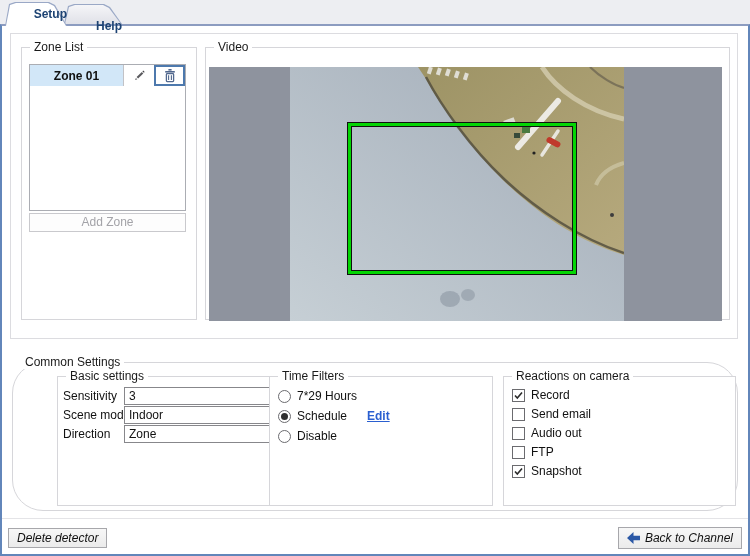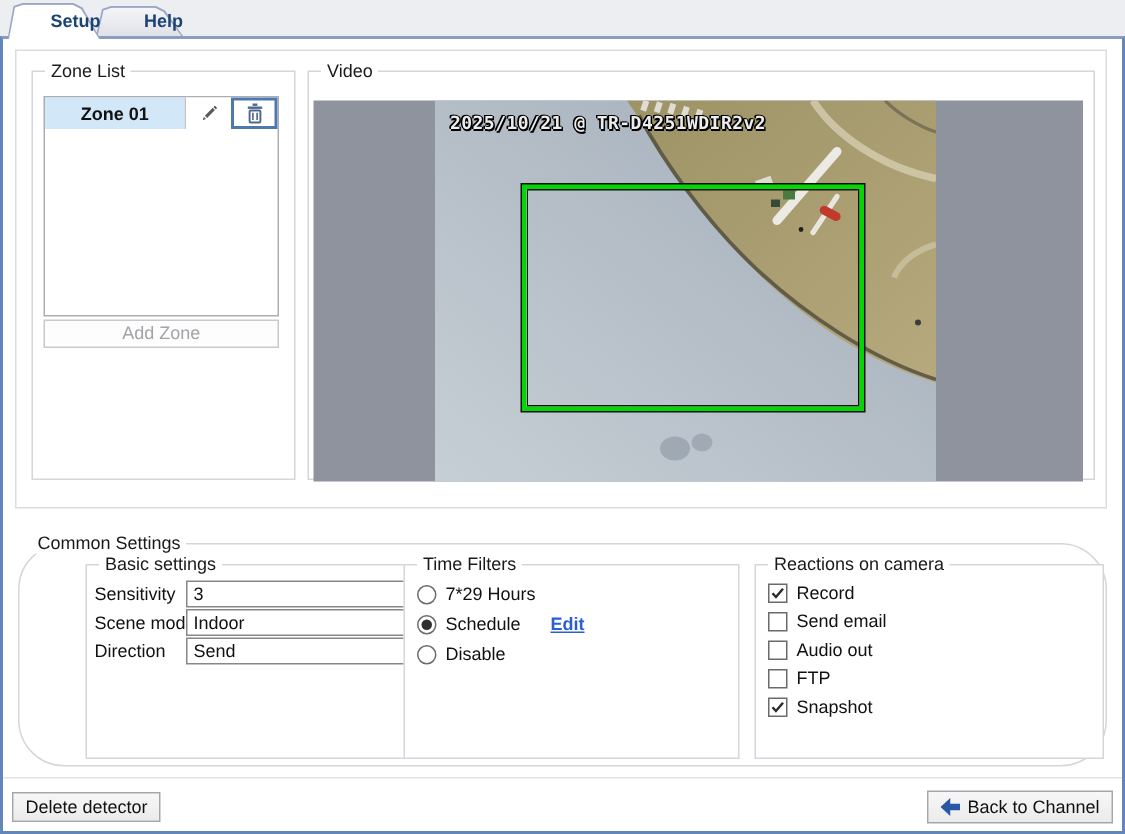--- a/index.html
+++ b/index.html
@@ -16,21 +16,21 @@
   .tab .shape{position:absolute;inset:0;
     clip-path:polygon(0 100%,4px 2px,10px 0,calc(100% - 18px) 0,calc(100% - 12px) 3px,100% 100%);}
   .tab .shape-b{background:#9aa8c6;}
   .tab .shape-f{inset:1px 1px 0 1px;}
   .tab .lbl{position:relative;z-index:3;display:block;}
   .tab-active{left:5px;top:2px;width:62px;height:24px;z-index:6;}
   .tab-active .shape-f{background:#ffffff;}
   .tab-active .lbl{padding-top:5px;}
   .tab-idle{left:64px;top:4px;width:58px;height:20px;z-index:1;}
   .tab-idle .shape-f{background:linear-gradient(#f5f5f8,#e0e1e8);}
-  .tab-idle .lbl{padding-top:3px;}
+  .tab-idle .lbl{padding-top:15px;}
   
   .groupbox{position:absolute;border:1px solid #d6d6da;box-sizing:border-box;background:#fff;}
   .gb-label{position:absolute;top:-8px;left:8px;background:#fff;padding:0 4px;
             font-size:12px;color:#1a1a1a;white-space:nowrap;}
   .upper-box{position:absolute;left:10px;top:33px;width:728px;height:306px;
              border:1px solid #dcdce0;box-sizing:border-box;}
   
   .zone-listbox{position:absolute;left:29px;top:64px;width:157px;height:147px;
                 border:1px solid #abadb3;box-sizing:border-box;background:#fff;}
   .zone-row{height:21px;display:flex;cursor:default;}
@@ -69,21 +69,21 @@
          background:#fff;position:relative;box-sizing:border-box;flex:0 0 auto;}
   .radio.on::after{content:'';position:absolute;inset:2px;border-radius:50%;background:#2f2f2f;}
   .checkbox{width:13px;height:13px;border:1px solid #6b6b6f;background:#fff;
             box-sizing:border-box;flex:0 0 auto;display:flex;align-items:center;justify-content:center;}
   .edit-link{position:absolute;left:97px;top:32px;font-size:12px;font-weight:bold;
              color:#2a5fd0;text-decoration:underline;cursor:pointer;}
   
   .footer-divider{position:absolute;left:2px;right:2px;top:518px;height:1px;background:#e4e4e7;}
   .btn{position:absolute;height:20px;box-sizing:border-box;border:1px solid #a7a7ab;
        background:linear-gradient(#f7f7f7,#ebebeb);font-size:12px;color:#111;
-       display:flex;align-items:center;padding:0 8px;cursor:default;}
+       display:flex;align-items:center;padding:0 8px;cursor:default;font-style:italic;}
   .btn-delete{left:8px;top:528px;}
   .btn-back{right:8px;top:527px;height:22px;gap:5px;}
 </style>
 </head>
 <body>
 
 <div class="tabstrip"></div>
 <div class="panel"></div>
 
 <div class="tab tab-active">
@@ -158,21 +158,20 @@
     <line x1="252" y1="88" x2="268" y2="64" stroke="#e8e6de" stroke-width="3.5" stroke-linecap="round"></line>
     <rect x="256" y="72" width="15" height="6" rx="3" fill="#c0392b" transform="rotate(28 263 75)"></rect>
     <rect x="232" y="60" width="8" height="6" fill="#4a7a40"></rect>
     <rect x="224" y="66" width="6" height="5" fill="#384b3a"></rect>
     <rect x="214" y="52" width="11" height="6" fill="#dddbd2" transform="rotate(-20 219 55)"></rect>
     <circle cx="244" cy="86" r="1.6" fill="#222"></circle>
     <circle cx="322" cy="148" r="2" fill="#3d3d3d"></circle>
     <ellipse cx="160" cy="232" rx="10" ry="8" fill="#97a1ac" opacity="0.8"></ellipse>
     <ellipse cx="178" cy="228" rx="7" ry="6" fill="#9aa4ae" opacity="0.8"></ellipse>
   </svg>
-  <div class="osd">2025/10/21 @ TR-D4251WDIR2v2</div>
   <div class="det-zone"></div>
 </div>
 
 <div class="groupbox" style="left:12px;top:362px;width:726px;height:149px;border-radius:31px;">
   <span class="gb-label">Common Settings</span>
 
   <div class="groupbox" style="left:8px;top:13px;width:236px;height:130px;margin-left:36px;">
     <span class="gb-label">Basic settings</span>
     <div class="field-row" style="top:10px;">
       <span class="flabel">Sensitivity</span>
@@ -184,21 +183,21 @@
     <div class="field-row" style="top:29px;">
       <span class="flabel">Scene mode</span>
       <div class="dropdown">
         <span>Indoor</span>
         <span class="dd-arrow"></span>
       </div>
     </div>
     <div class="field-row" style="top:48px;">
       <span class="flabel">Direction</span>
       <div class="dropdown">
-        <span>Send</span>
+        <span>Zone</span>
         <span class="dd-arrow"></span>
       </div>
     </div>
   </div>
 
   <div class="groupbox" style="left:256px;top:13px;width:224px;height:130px;">
     <span class="gb-label">Time Filters</span>
     <div class="opt-row" style="top:11px;">
       <span class="radio"></span>
       <span>7*29 Hours</span>

